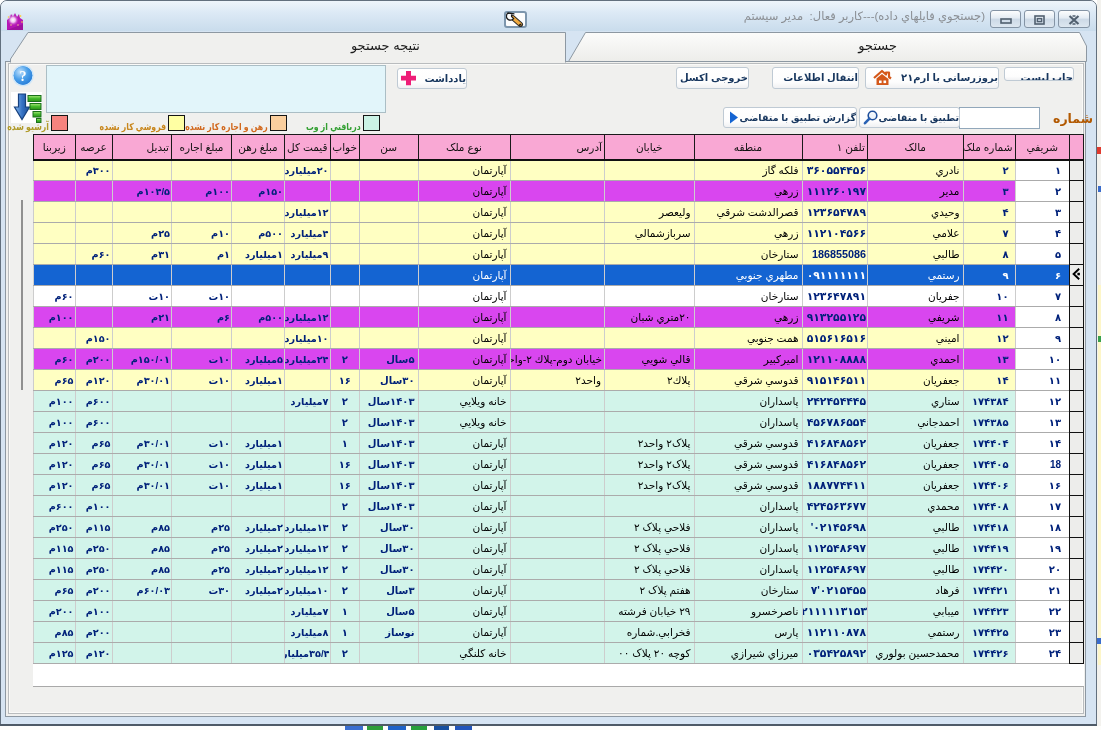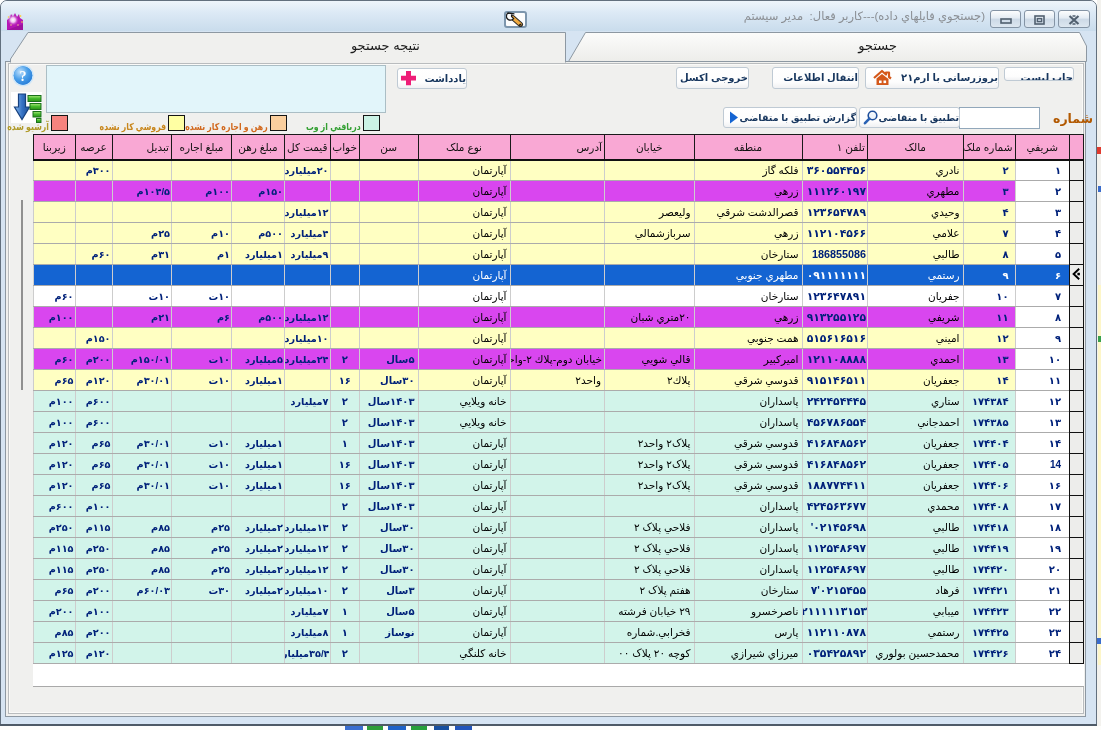--- a/index.html
+++ b/index.html
@@ -236,21 +236,21 @@
 <td class="n c-m"></td>
 <td class="n c-m"></td>
 <td class="n c-m"></td>
 <td class="n c-m">۳۰۰م</td>
 <td class="n c-m"></td>
 </tr>
 <tr class="o">
 <td class="rs"></td>
 <td class="riz n">۲</td>
 <td class="n c-shm">۳</td>
-<td class="c-mal">مطهري</td>
+<td class="c-mal">مدير</td>
 <td class="n c-tel">۱۱۱۲۶۰۱۹۷</td>
 <td class="c-man">زرهي</td>
 <td class="c-khi"></td>
 <td class="c-adr"></td>
 <td class="c-noe">آپارتمان</td>
 <td class="n c-sen"></td>
 <td class="n c-khab"></td>
 <td class="n c-m"></td>
 <td class="n c-m">۱۵۰م</td>
 <td class="n c-m">۱۰۰م</td>
@@ -484,21 +484,21 @@
 <td class="n c-khab">۱</td>
 <td class="n c-m"></td>
 <td class="n c-m">۱میلیارد</td>
 <td class="n c-m">۱۰ت</td>
 <td class="n c-m">۳۰/۰۱م</td>
 <td class="n c-m">۶۵م</td>
 <td class="n c-m">۱۲۰م</td>
 </tr>
 <tr class="c">
 <td class="rs"></td>
-<td class="riz n">14</td>
+<td class="riz n">18</td>
 <td class="n c-shm">۱۷۴۴۰۵</td>
 <td class="c-mal">جعفريان</td>
 <td class="n c-tel">۴۱۶۸۴۸۵۶۲</td>
 <td class="c-man">قدوسي شرقي</td>
 <td class="c-khi">پلاک۲ واحد۲</td>
 <td class="c-adr"></td>
 <td class="c-noe">آپارتمان</td>
 <td class="n c-sen">۱۴۰۳سال</td>
 <td class="n c-khab">۱۶</td>
 <td class="n c-m"></td>

